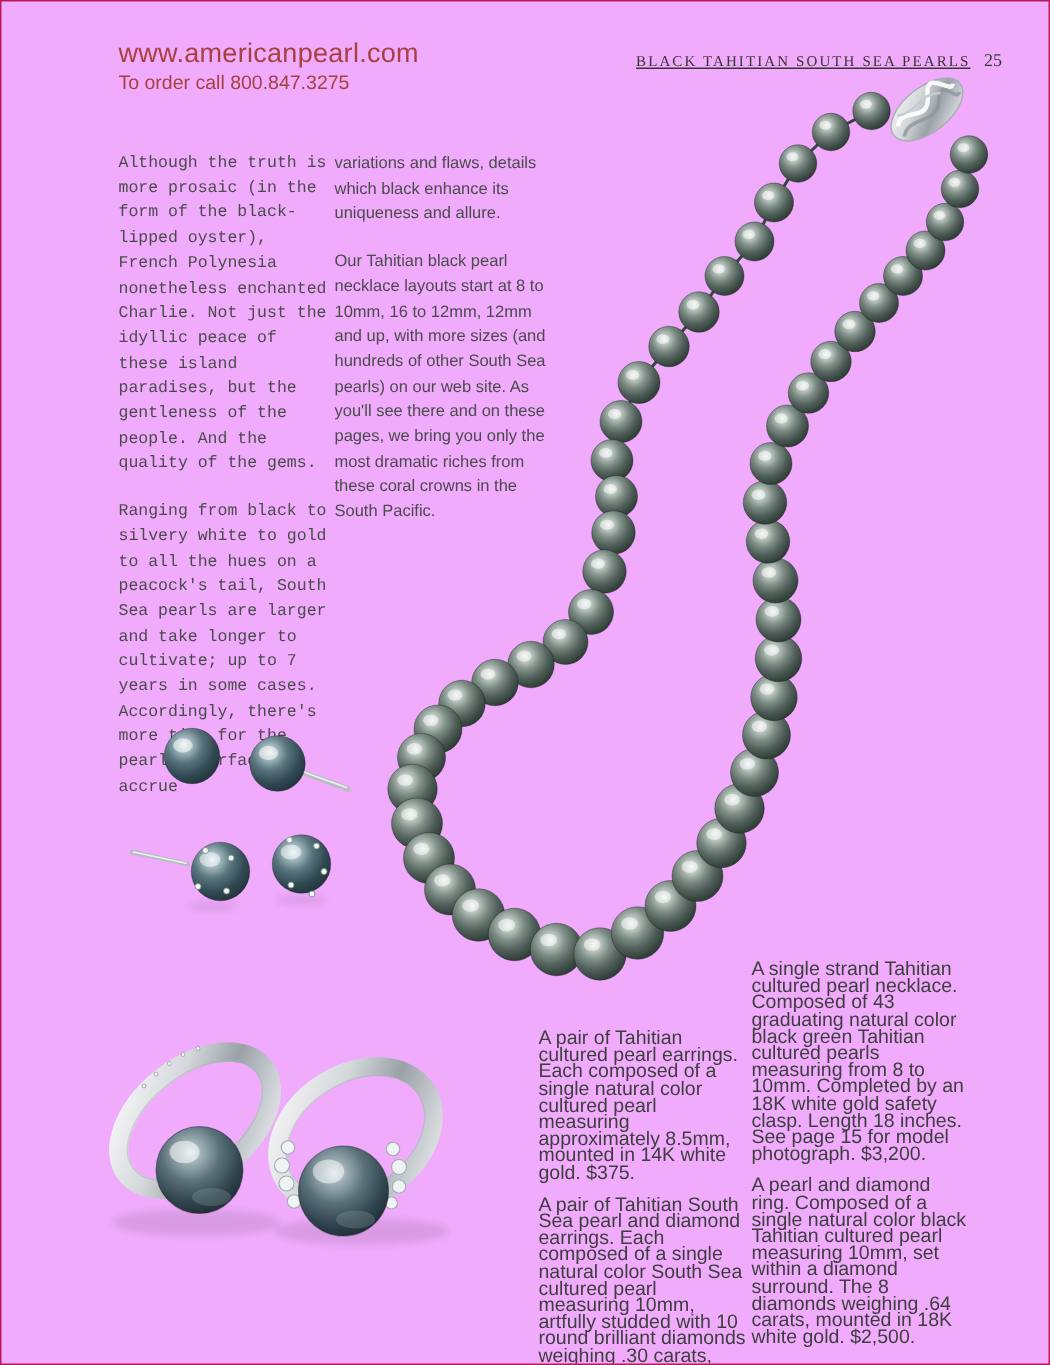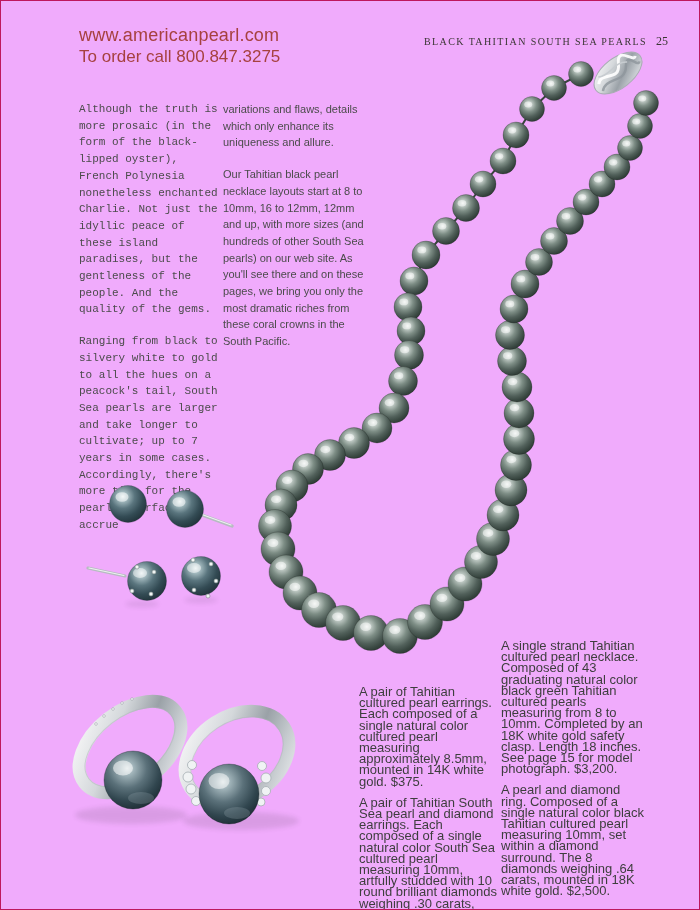--- a/index.html
+++ b/index.html
@@ -2,23 +2,23 @@
 <html><head>
 <meta charset="utf-8">
 <style>
   html,body{margin:0;padding:0;background:#ffffff;}
   .page{
     position:relative;width:700px;height:910px;background:#f0abfc;
     border:1px solid #be185d;box-sizing:border-box;overflow:hidden;
     font-family:"Liberation Sans",sans-serif;
   }
   .site-url{position:absolute;left:78px;top:24px;font-size:18px;letter-spacing:.2px;color:#a6413f;}
-  .order-line{position:absolute;left:78px;top:46px;font-size:17px;color:#a6413f;}
+  .order-line{position:absolute;left:78px;top:46px;font-size:13px;color:#a6413f;}
   .hdr-right{position:absolute;top:30px;right:31px;color:#3a3633;font-family:"Liberation Serif",serif;white-space:nowrap;}
-  .section-title{font-size:10px;letter-spacing:1.4px;}
+  .section-title{font-size:10px;letter-spacing:1.4px;text-decoration:underline;}
   .page-number{font-size:12px;margin-left:9px;letter-spacing:0;}
   .col{position:absolute;width:141px;font-size:11px;line-height:16.7px;color:#4b4b4b;}
   .col p{margin:0 0 15px 0;}
   .col1{left:78px;top:100px;font-family:Liberation Mono, monospace;}
   .col2{left:222px;top:100px;}
   .caption{position:absolute;font-size:13px;line-height:11.2px;color:#3e3e3e;}
   .caption p{margin:0 0 10px 0;}
   .caption-center{left:358px;top:685px;width:141px;}
   .caption-right{left:500px;top:639px;width:147px;}
   svg.jewelry{position:absolute;left:0;top:0;pointer-events:none;}
@@ -33,21 +33,21 @@
   <div class="hdr-right">
     <span class="section-title">BLACK TAHITIAN SOUTH SEA PEARLS</span><span class="page-number">25</span>
   </div>
 
   <div class="col col1">
     <p>Although the truth is more prosaic (in the form of the black-lipped oyster), French Polynesia nonetheless enchanted Charlie. Not just the idyllic peace of these island paradises, but the gentleness of the people. And the quality of the gems.</p>
     <p>Ranging from black to silvery white to gold to all the hues on a peacock's tail, South Sea pearls are larger and take longer to cultivate; up to 7 years in some cases. Accordingly, there's more time for the pearl's surface to accrue</p>
   </div>
 
   <div class="col col2">
-    <p>variations and flaws, details which only enhance its uniqueness and allure.</p>
+    <p>variations and flaws, details which black enhance its uniqueness and allure.</p>
     <p>Our Tahitian black pearl necklace layouts start at 8 to 10mm, 16 to 12mm, 12mm and up, with more sizes (and hundreds of other South Sea pearls) on our web site. As you'll see there and on these pages, we bring you only the most dramatic riches from these coral crowns in the South Pacific.</p>
   </div>
 
   <div class="caption caption-center">
     <p>A pair of Tahitian cultured pearl earrings. Each composed of a single natural color cultured pearl measuring approximately 8.5mm, mounted in 14K white gold. $375.</p>
     <p>A pair of Tahitian South Sea pearl and diamond earrings. Each composed of a single natural color South Sea cultured pearl measuring 10mm, artfully studded with 10 round brilliant diamonds weighing .30 carats, mounted in 18K white gold. $2,250.</p>
   </div>
 
   <div class="caption caption-right">
     <p>A single strand Tahitian cultured pearl necklace. Composed of 43 graduating natural color black green Tahitian cultured pearls measuring from 8 to 10mm. Completed by an 18K white gold safety clasp. Length 18 inches. See page 15 for model photograph. $3,200.</p>

